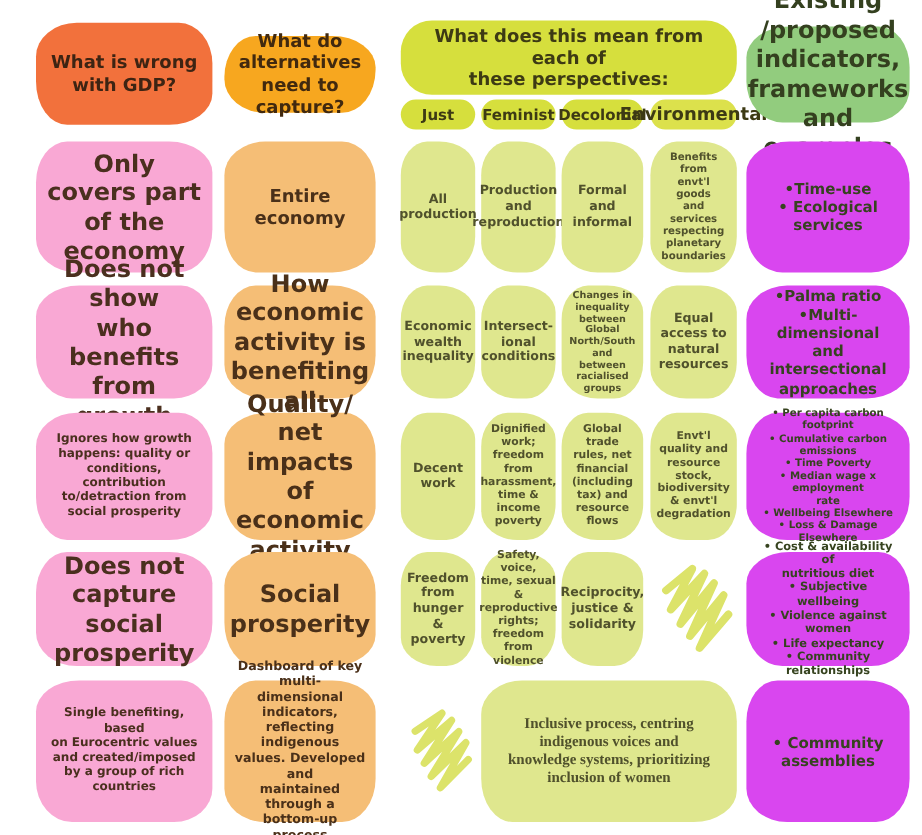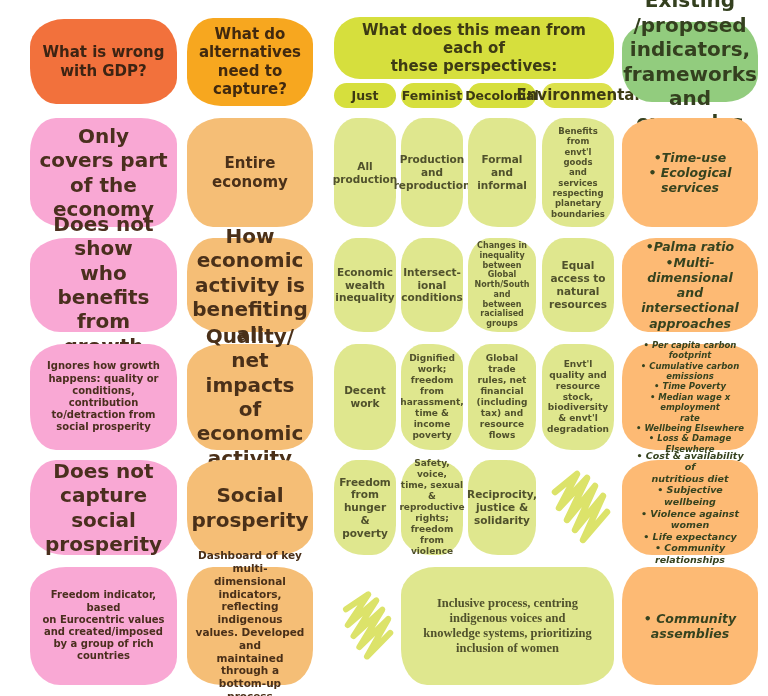--- a/index.html
+++ b/index.html
@@ -25,21 +25,21 @@
   .rc { border-radius: 36px 26px 32px 30px / 26px 34px 28px 34px; }
   .rd { border-radius: 22px 30px 24px 30px / 28px 22px 30px 24px; }
   
   .bg-orangered { background:#F2713C; color:#3d2413; }
   .bg-salmon    { background:#f9a8d4; color:#4a2f1e; }
   .bg-amber     { background:#F7A71F; color:#41290f; }
   .bg-ltorange  { background:#F5BE76; color:#4a3019; }
   .bg-chart     { background:#D6DF3D; color:#3d3a14; }
   .bg-paleyg    { background:#DFE78E; color:#50512c; }
   .bg-green     { background:#92CC7E; color:#34401f; }
-  .bg-ltgreen   { background:#fdba74; color:#36431f;font-style:italic; }
+  .bg-ltgreen   { background:#d946ef; color:#36431f; }
   
   .col-problem { grid-column: 2; }
   .col-capture { grid-column: 4; }
   .col-just    { grid-column: 6; }
   .col-fem     { grid-column: 8; }
   .col-dec     { grid-column: 10; }
   .col-env     { grid-column: 12; }
   .col-ind     { grid-column: 14; }
   .col-persp-span { grid-column: 6 / 13; }
   .col-wide       { grid-column: 8 / 13; font-family: Liberation Serif, serif; }
@@ -50,21 +50,21 @@
   .row-3 { grid-row: 8; }
   .row-4 { grid-row: 10; }
   .row-5 { grid-row: 12; }
   
   .hdr-persp-main { align-self: start; height: 62px; border-radius: 26px; }
   .sub-label {
     align-self: end; height: 25px; margin: 0;
     padding: 2px 3px; border-radius: 13px;
     font-size: 12.5px; font-weight: 700;
   }
-  .hdr-capture { align-self: center; height: 88px; text-align: center; }
+  .hdr-capture { align-self: center; height: 64px; text-align: center; }
   .hdr-ind     { align-self: center; height: 80px; }
   .hdr-problem { margin: 4px 0; }
   
   .fs15 { font-size: 15px; }
   .fs14 { font-size: 20px; }
   .fs12 { font-size: 12.5px; }
   .fs11 { font-size: 10px; }
   .fs10 { font-size: 10.5px; }
   .fs95 { font-size: 9.5px; }
   .fs9  { font-size: 9px; }
@@ -207,21 +207,21 @@
       <path d="M10 24 L32 6 L14 40 L42 10 L22 52 L50 18 L30 62 L58 28 L38 72 L62 44" stroke="#DCE36A" stroke-width="6.5" fill="none" stroke-linecap="round" stroke-linejoin="round"></path>
     </svg>
   </div>
   <div class="box bg-ltgreen rc fs95 col-ind row-4">• Cost &amp; availability of
 nutritious diet
 • Subjective wellbeing
 • Violence against women
 • Life expectancy
 • Community relationships</div>
 
-  <div class="box bg-salmon rc fs11 col-problem row-5">Freedom indicator, based
+  <div class="box bg-salmon rc fs11 col-problem row-5">Single benefiting, based
 on Eurocentric values
 and created/imposed
 by a group of rich
 countries</div>
   <div class="box bg-ltorange rb fs10 col-capture row-5">Dashboard of key multi-
 dimensional indicators,
 reflecting indigenous
 values. Developed and
 maintained through a
 bottom-up process</div>

